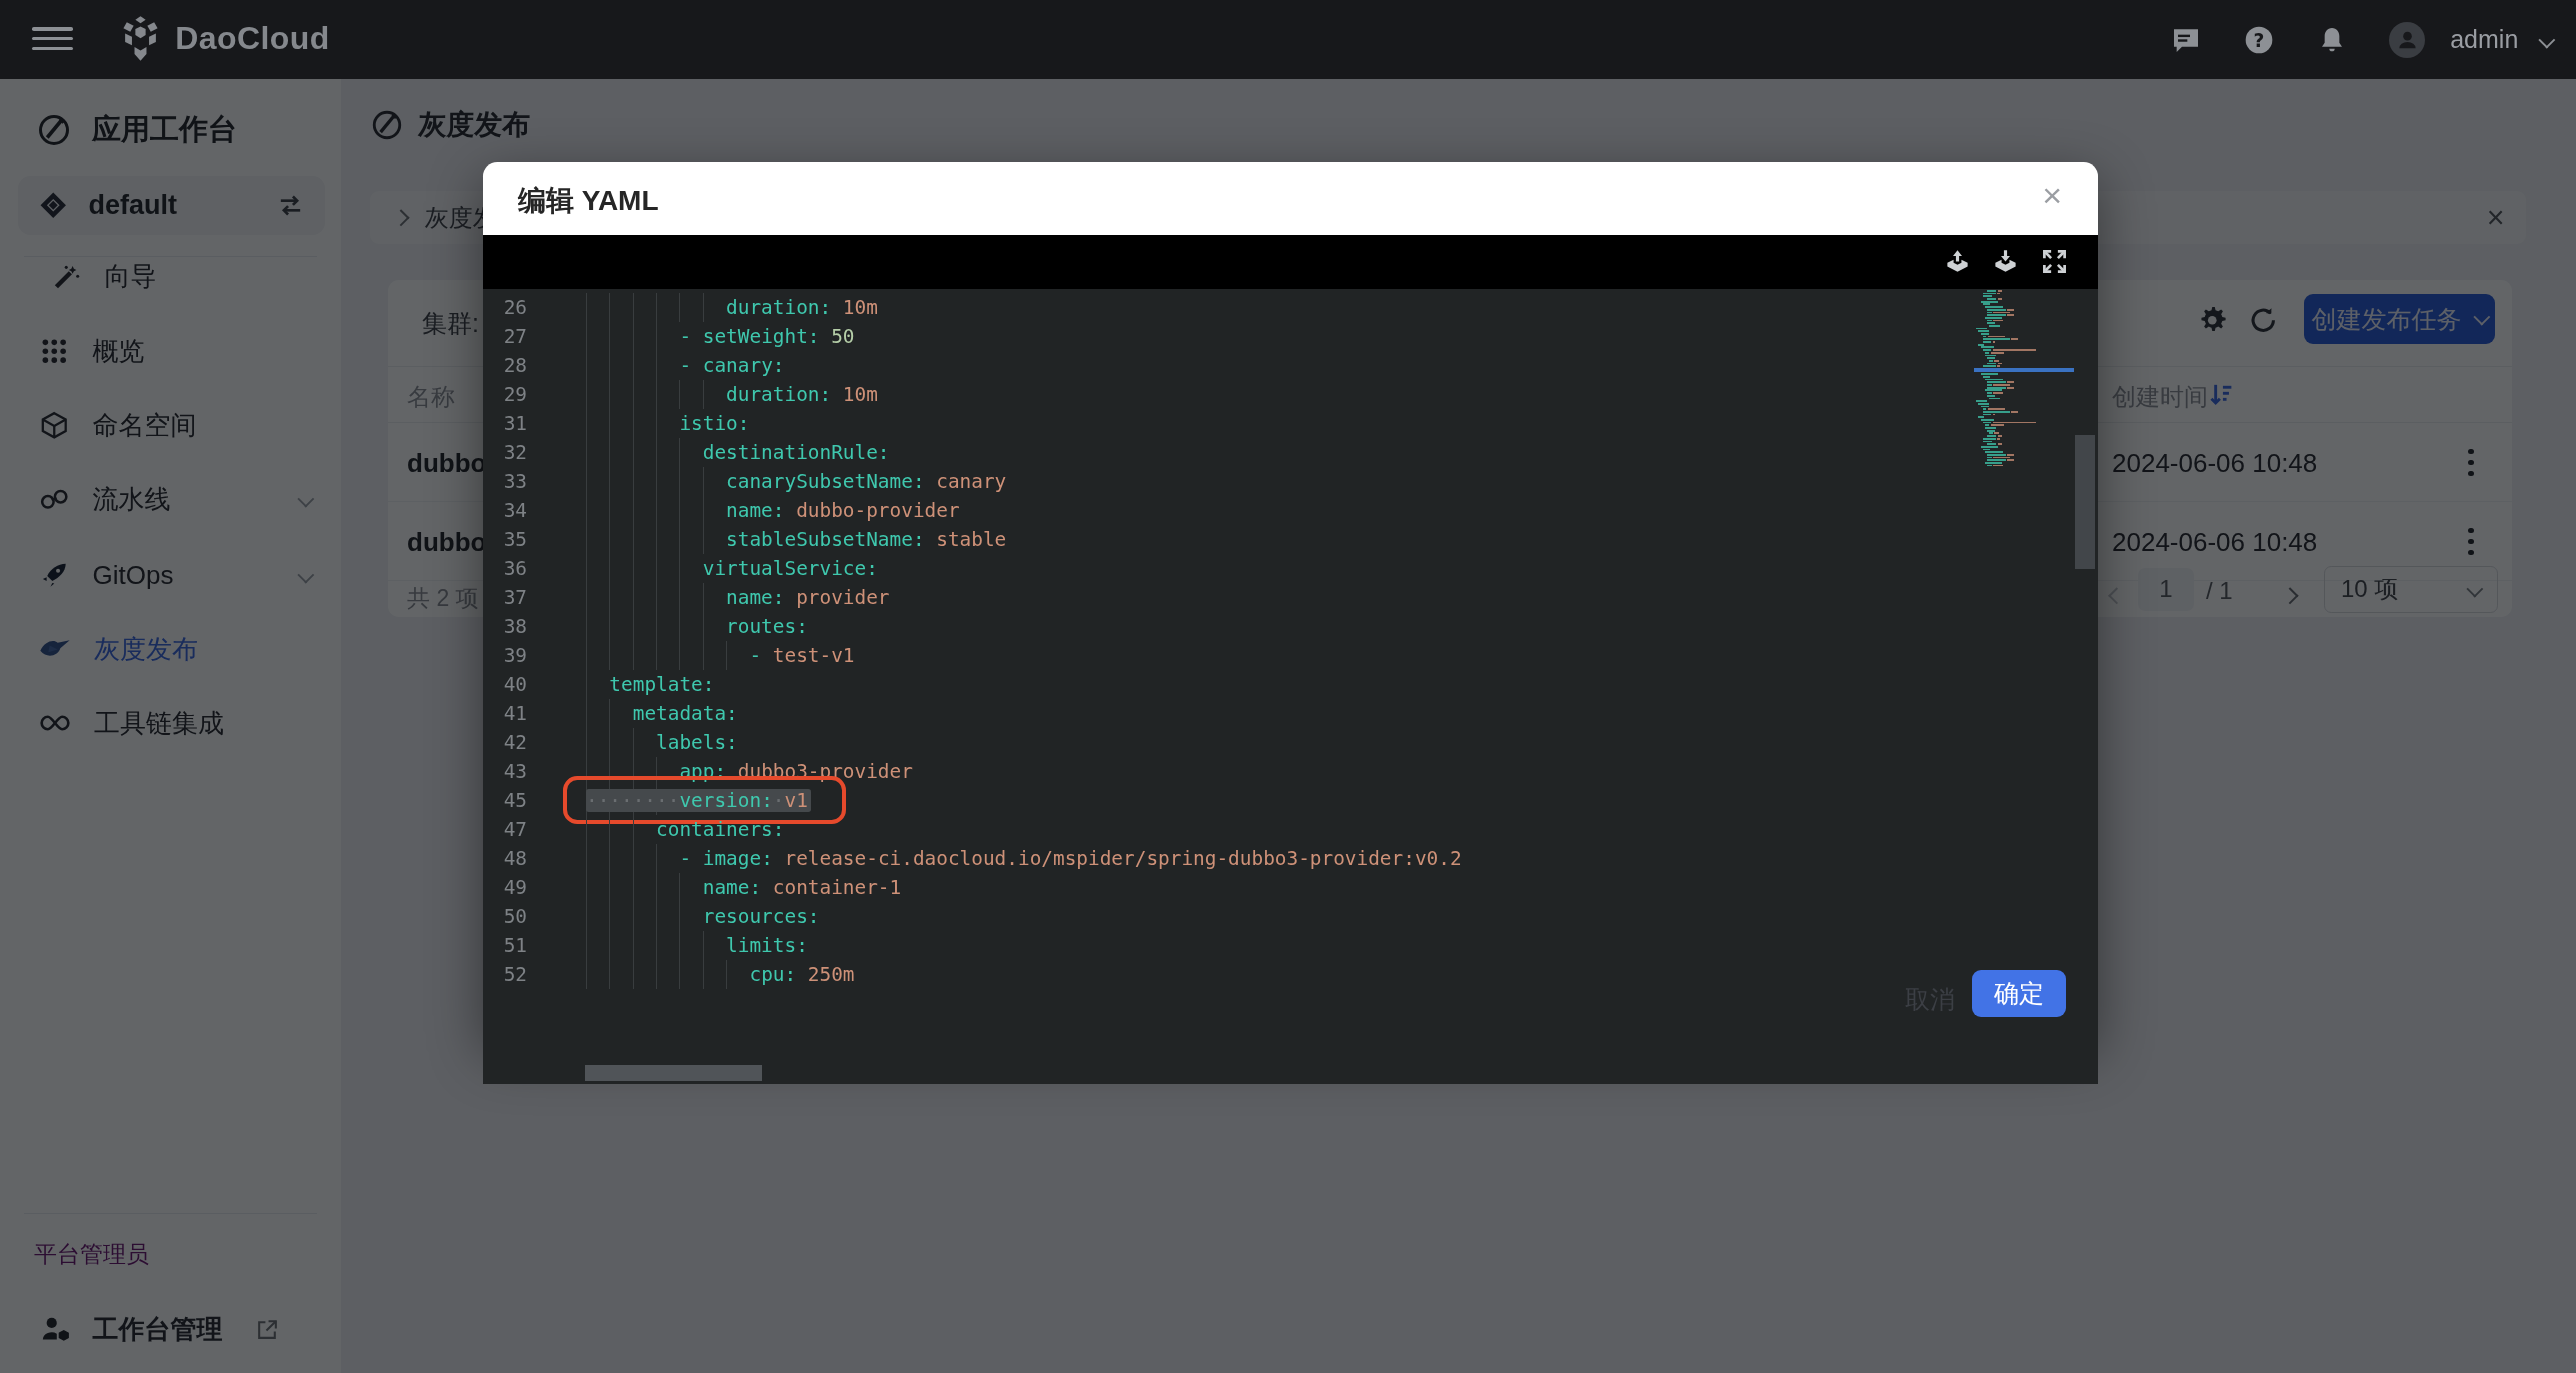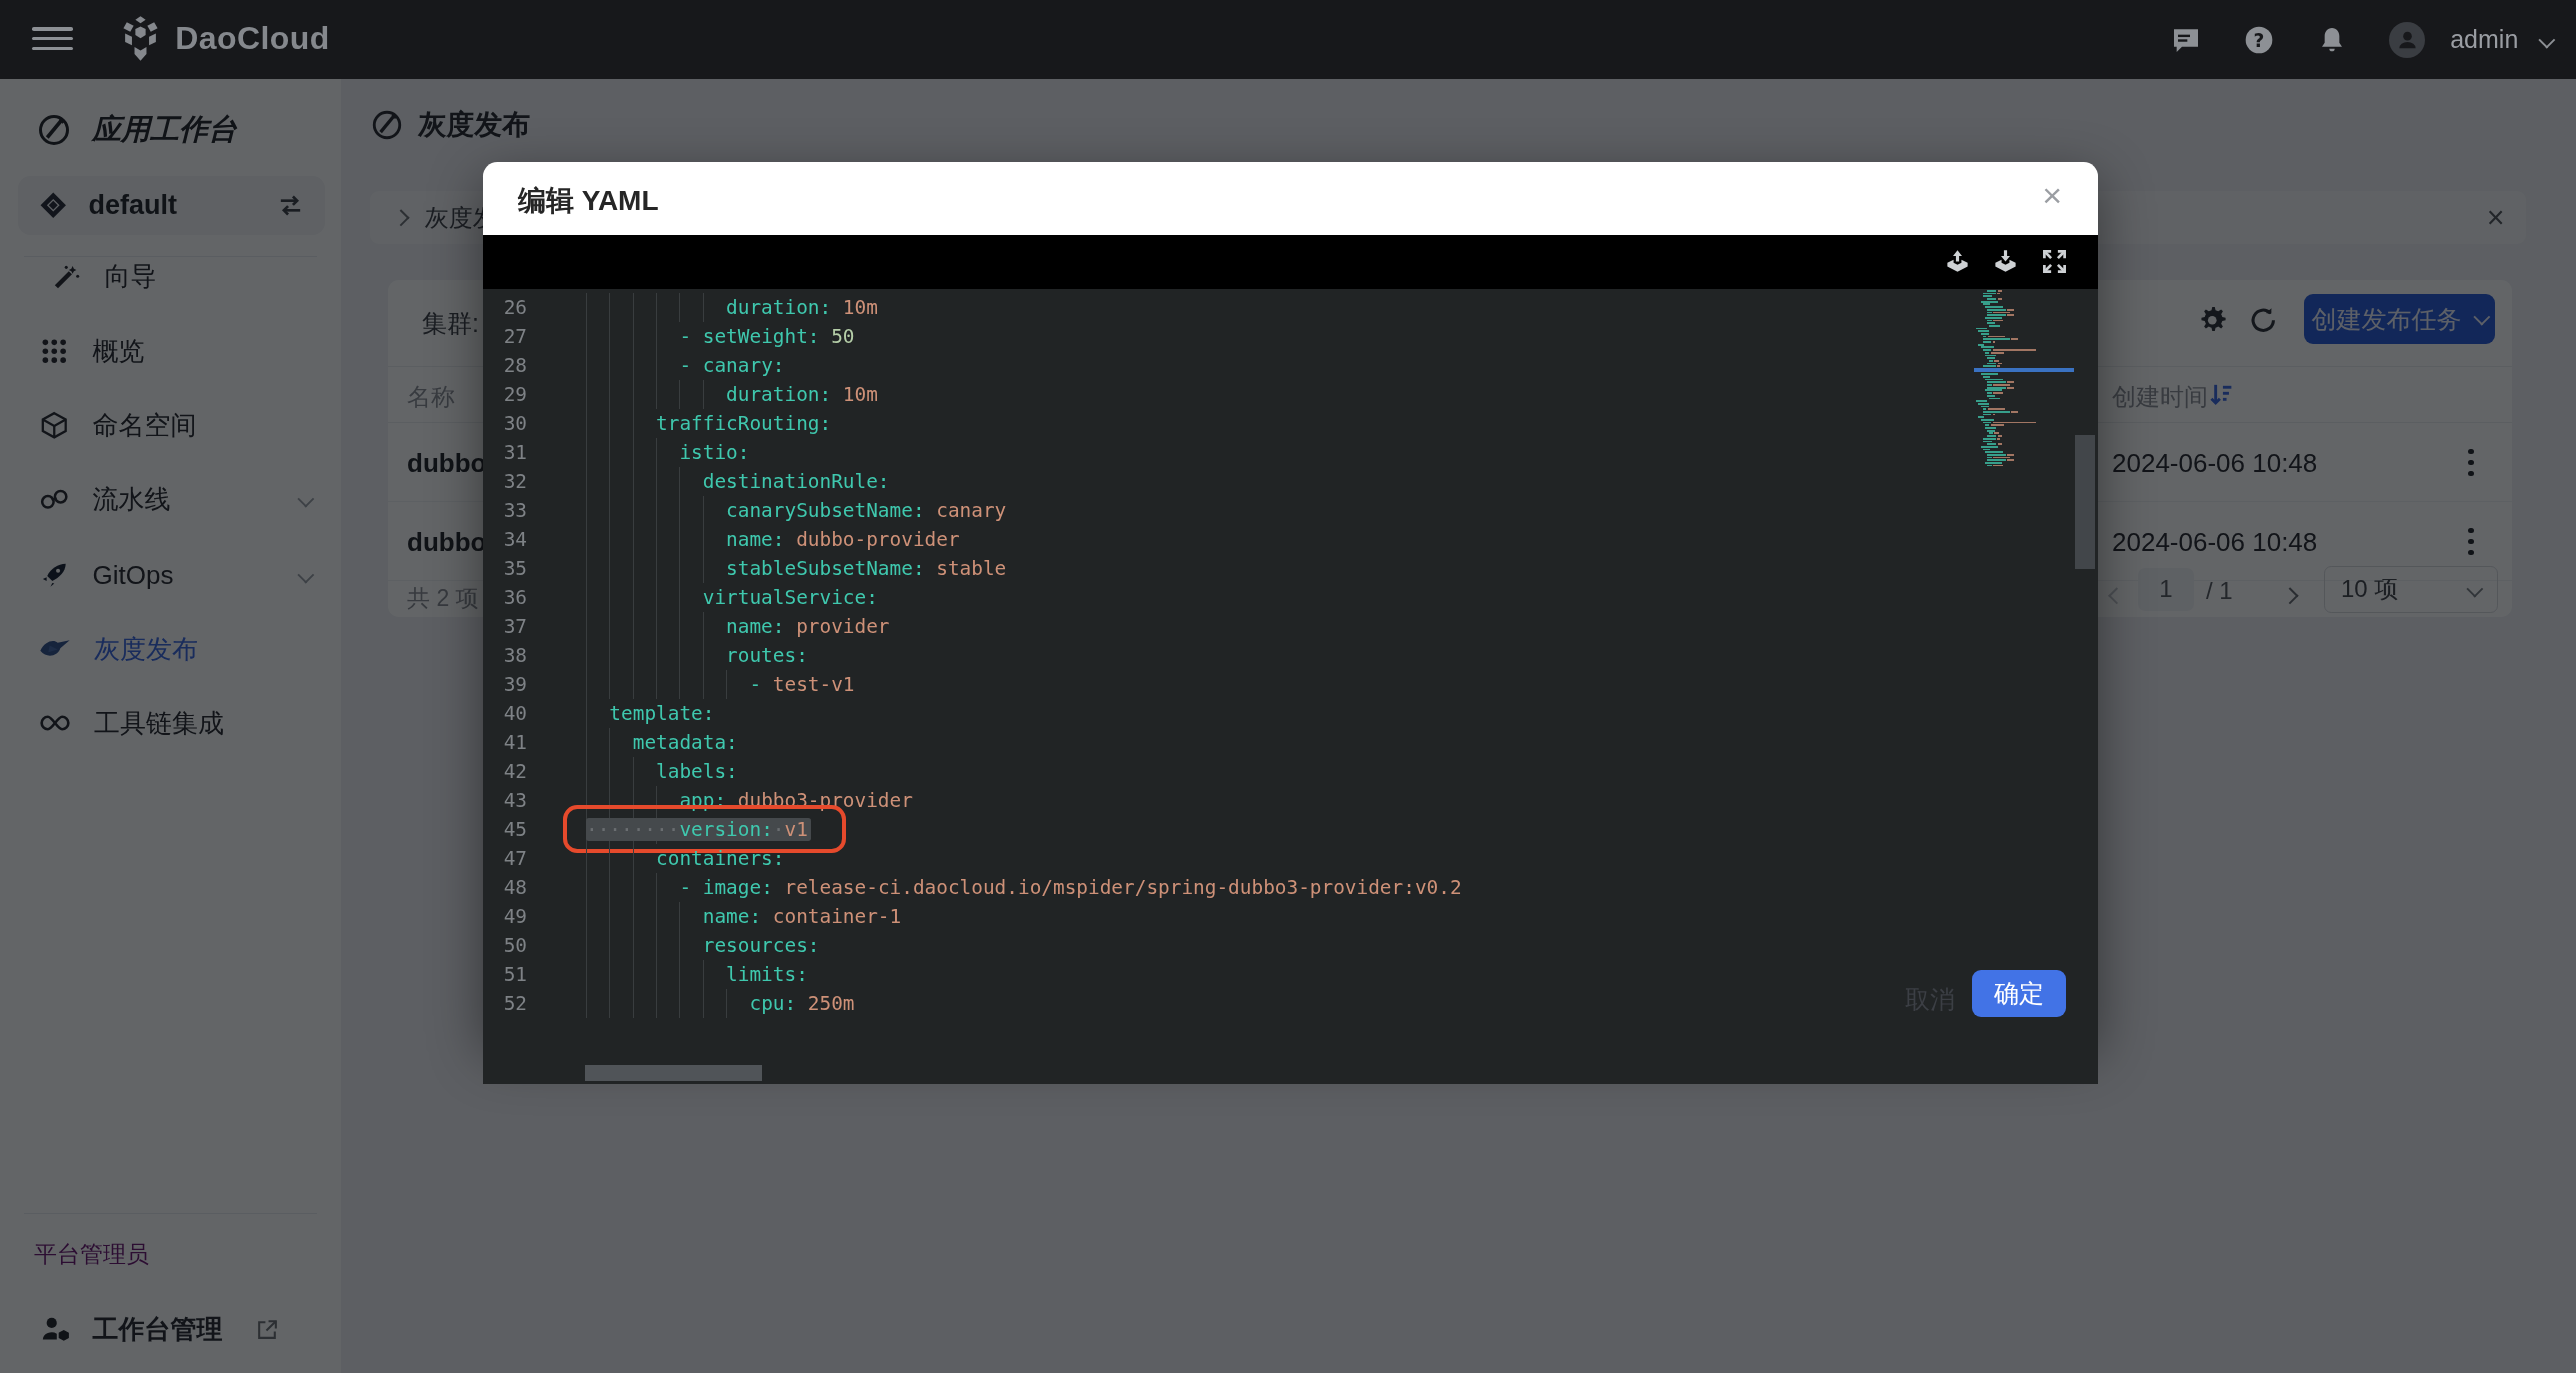--- a/index.html
+++ b/index.html
@@ -18,21 +18,21 @@
   .avatar { width:36px; height:36px; border-radius:50%; background:#3a3d42; display:flex; align-items:center; justify-content:center; }
   .admin-label { font-size:25px; color:#9a9da3; margin-left:-16px; }
   .chev { display:inline-block; width:11.7px; height:11.7px; border-right:2.7px solid; border-bottom:2.7px solid; }
   .chev.down { transform:rotate(45deg); }
   .chev.right { transform:rotate(-45deg); }
   .chev.left { transform:rotate(135deg); }
 
   
   .sidebar { position:absolute; left:0; top:79px; bottom:0; width:341px; background:#ffffff; z-index:10; }
   .side-head { position:absolute; left:36px; top:30.5px; display:flex; align-items:center; gap:20px; color:#26282e; }
-  .side-head-label { font-size:29px; font-weight:600;font-style:italic; }
+  .side-head-label { font-size:29px; font-weight:600; }
   .ws-chip { position:absolute; left:18px; top:97px; width:307px; height:59px; background:#f3f4f7; border-radius:12.5px; display:flex; align-items:center; padding:0 20px; gap:20px; cursor:pointer; }
   .ws-chip-label { font-size:27px; font-weight:600; color:#26282e; flex:1; }
   .side-divider { position:absolute; left:24px; right:24px; height:0.9px; background:#e8eaee; }
   .side-item { position:absolute; left:0; width:341px; height:52px; display:flex; align-items:center; padding-left:39px; gap:23px; font-size:26px; color:#2a2c33; cursor:pointer; }
   .side-item .chev { position:absolute; right:29px; color:#9ba0a8; border-width:2.2px; }
   .side-item.active { color:#3d69e1; }
   .side-role { position:absolute; left:34px; font-size:23px; color:#701a75; }
   .icon { display:inline-flex; align-items:center; justify-content:center; }
 
   
@@ -427,21 +427,20 @@
               </svg>
           </span>
         </div>
       </div>
 
       <div class="code-lines" id="code-lines">
           <div class="code-line"><span class="line-num">26</span><i class="guide" style="left: 103px;"></i><i class="guide" style="left: 126px;"></i><i class="guide" style="left: 150px;"></i><i class="guide" style="left: 173px;"></i><i class="guide" style="left: 196px;"></i><i class="guide" style="left: 220px;"></i><span class="code-text"><span class="tk-plain">            </span><span class="tk-key">duration:</span><span class="tk-str"> 10m</span></span></div>
           <div class="code-line"><span class="line-num">27</span><i class="guide" style="left: 103px;"></i><i class="guide" style="left: 126px;"></i><i class="guide" style="left: 150px;"></i><i class="guide" style="left: 173px;"></i><span class="code-text"><span class="tk-plain">        </span><span class="tk-key">- </span><span class="tk-key">setWeight:</span><span class="tk-num"> 50</span></span></div>
           <div class="code-line"><span class="line-num">28</span><i class="guide" style="left: 103px;"></i><i class="guide" style="left: 126px;"></i><i class="guide" style="left: 150px;"></i><i class="guide" style="left: 173px;"></i><span class="code-text"><span class="tk-plain">        </span><span class="tk-key">- </span><span class="tk-key">canary:</span></span></div>
           <div class="code-line"><span class="line-num">29</span><i class="guide" style="left: 103px;"></i><i class="guide" style="left: 126px;"></i><i class="guide" style="left: 150px;"></i><i class="guide" style="left: 173px;"></i><i class="guide" style="left: 196px;"></i><i class="guide" style="left: 220px;"></i><span class="code-text"><span class="tk-plain">            </span><span class="tk-key">duration:</span><span class="tk-str"> 10m</span></span></div>
-          <div class="code-line"><span class="line-num">30</span><i class="guide" style="left: 103px;"></i><i class="guide" style="left: 126px;"></i><i class="guide" style="left: 150px;"></i><span class="code-text"><span class="tk-plain">      </span><span class="tk-key">trafficRouting:</span></span></div>
           <div class="code-line"><span class="line-num">31</span><i class="guide" style="left: 103px;"></i><i class="guide" style="left: 126px;"></i><i class="guide" style="left: 150px;"></i><i class="guide" style="left: 173px;"></i><span class="code-text"><span class="tk-plain">        </span><span class="tk-key">istio:</span></span></div>
           <div class="code-line"><span class="line-num">32</span><i class="guide" style="left: 103px;"></i><i class="guide" style="left: 126px;"></i><i class="guide" style="left: 150px;"></i><i class="guide" style="left: 173px;"></i><i class="guide" style="left: 196px;"></i><span class="code-text"><span class="tk-plain">          </span><span class="tk-key">destinationRule:</span></span></div>
           <div class="code-line"><span class="line-num">33</span><i class="guide" style="left: 103px;"></i><i class="guide" style="left: 126px;"></i><i class="guide" style="left: 150px;"></i><i class="guide" style="left: 173px;"></i><i class="guide" style="left: 196px;"></i><i class="guide" style="left: 220px;"></i><span class="code-text"><span class="tk-plain">            </span><span class="tk-key">canarySubsetName:</span><span class="tk-str"> canary</span></span></div>
           <div class="code-line"><span class="line-num">34</span><i class="guide" style="left: 103px;"></i><i class="guide" style="left: 126px;"></i><i class="guide" style="left: 150px;"></i><i class="guide" style="left: 173px;"></i><i class="guide" style="left: 196px;"></i><i class="guide" style="left: 220px;"></i><span class="code-text"><span class="tk-plain">            </span><span class="tk-key">name:</span><span class="tk-str"> dubbo-provider</span></span></div>
           <div class="code-line"><span class="line-num">35</span><i class="guide" style="left: 103px;"></i><i class="guide" style="left: 126px;"></i><i class="guide" style="left: 150px;"></i><i class="guide" style="left: 173px;"></i><i class="guide" style="left: 196px;"></i><i class="guide" style="left: 220px;"></i><span class="code-text"><span class="tk-plain">            </span><span class="tk-key">stableSubsetName:</span><span class="tk-str"> stable</span></span></div>
           <div class="code-line"><span class="line-num">36</span><i class="guide" style="left: 103px;"></i><i class="guide" style="left: 126px;"></i><i class="guide" style="left: 150px;"></i><i class="guide" style="left: 173px;"></i><i class="guide" style="left: 196px;"></i><span class="code-text"><span class="tk-plain">          </span><span class="tk-key">virtualService:</span></span></div>
           <div class="code-line"><span class="line-num">37</span><i class="guide" style="left: 103px;"></i><i class="guide" style="left: 126px;"></i><i class="guide" style="left: 150px;"></i><i class="guide" style="left: 173px;"></i><i class="guide" style="left: 196px;"></i><i class="guide" style="left: 220px;"></i><span class="code-text"><span class="tk-plain">            </span><span class="tk-key">name:</span><span class="tk-str"> provider</span></span></div>
           <div class="code-line"><span class="line-num">38</span><i class="guide" style="left: 103px;"></i><i class="guide" style="left: 126px;"></i><i class="guide" style="left: 150px;"></i><i class="guide" style="left: 173px;"></i><i class="guide" style="left: 196px;"></i><i class="guide" style="left: 220px;"></i><span class="code-text"><span class="tk-plain">            </span><span class="tk-key">routes:</span></span></div>
           <div class="code-line"><span class="line-num">39</span><i class="guide" style="left: 103px;"></i><i class="guide" style="left: 126px;"></i><i class="guide" style="left: 150px;"></i><i class="guide" style="left: 173px;"></i><i class="guide" style="left: 196px;"></i><i class="guide" style="left: 220px;"></i><i class="guide" style="left: 243px;"></i><span class="code-text"><span class="tk-plain">              </span><span class="tk-key">- </span><span class="tk-str">test-v1</span></span></div>
           <div class="code-line"><span class="line-num">40</span><i class="guide" style="left: 103px;"></i><span class="code-text"><span class="tk-plain">  </span><span class="tk-key">template:</span></span></div>

